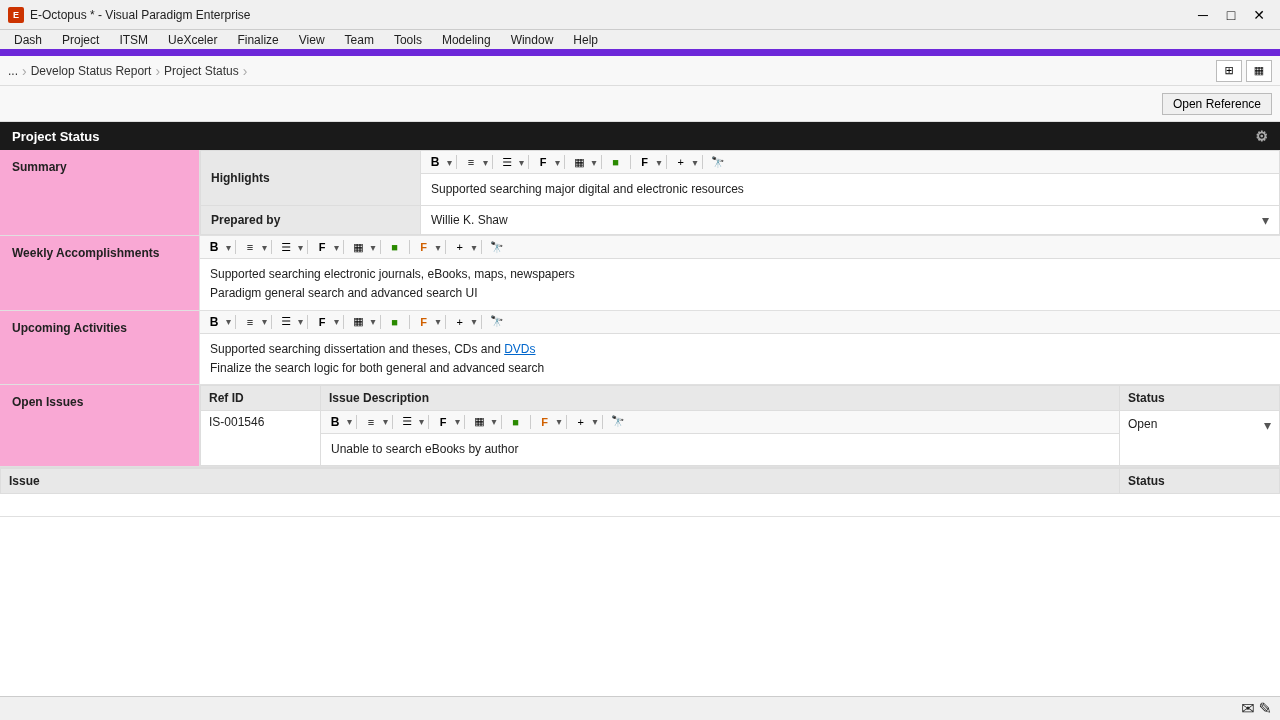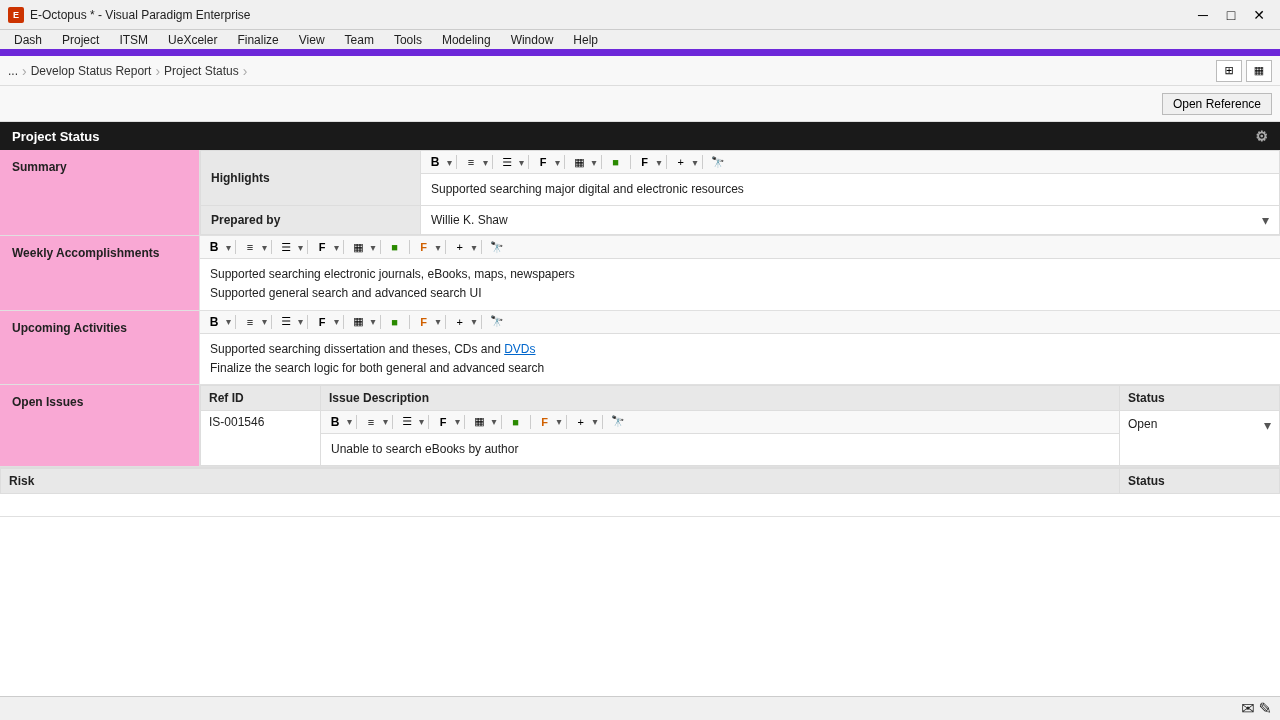--- a/index.html
+++ b/index.html
@@ -322,21 +322,21 @@
         <button class="rt-btn" style="font-weight:bold;color:#d06000;">F</button>
         <span class="dropdown-arrow" style="font-size:10px;">▾</span>
         <div class="rt-sep"></div>
         <button class="rt-btn">+</button>
         <span class="dropdown-arrow" style="font-size:10px;">▾</span>
         <div class="rt-sep"></div>
         <button class="rt-btn">🔭</button>
       </div>
       <div class="text-content">
         <div>Supported searching electronic journals, eBooks, maps, newspapers</div>
-        <div>Supported general search and advanced search UI</div>
+        <div>Paradigm general search and advanced search UI</div>
       </div>
     </div>
   </div>
 
   <div class="section-row">
     <div class="section-label">Upcoming Activities</div>
     <div class="section-content">
       <div class="rt-toolbar">
         <button class="rt-btn rt-btn-bold">B</button>
         <span class="dropdown-arrow" style="font-size:10px;">▾</span>
@@ -429,21 +429,21 @@
         </tbody>
       </table>
     </div>
   </div>
 
   <div class="section-row risks-header-row" style="min-height:50px;">
     <div class="section-content">
       <table class="issues-table">
         <thead>
           <tr>
-            <th>Risk</th>
+            <th>Issue</th>
             <th style="width:160px;">Status</th>
           </tr>
         </thead>
         <tbody>
         </tbody>
       </table>
     </div>
   </div>
 
 </div>

